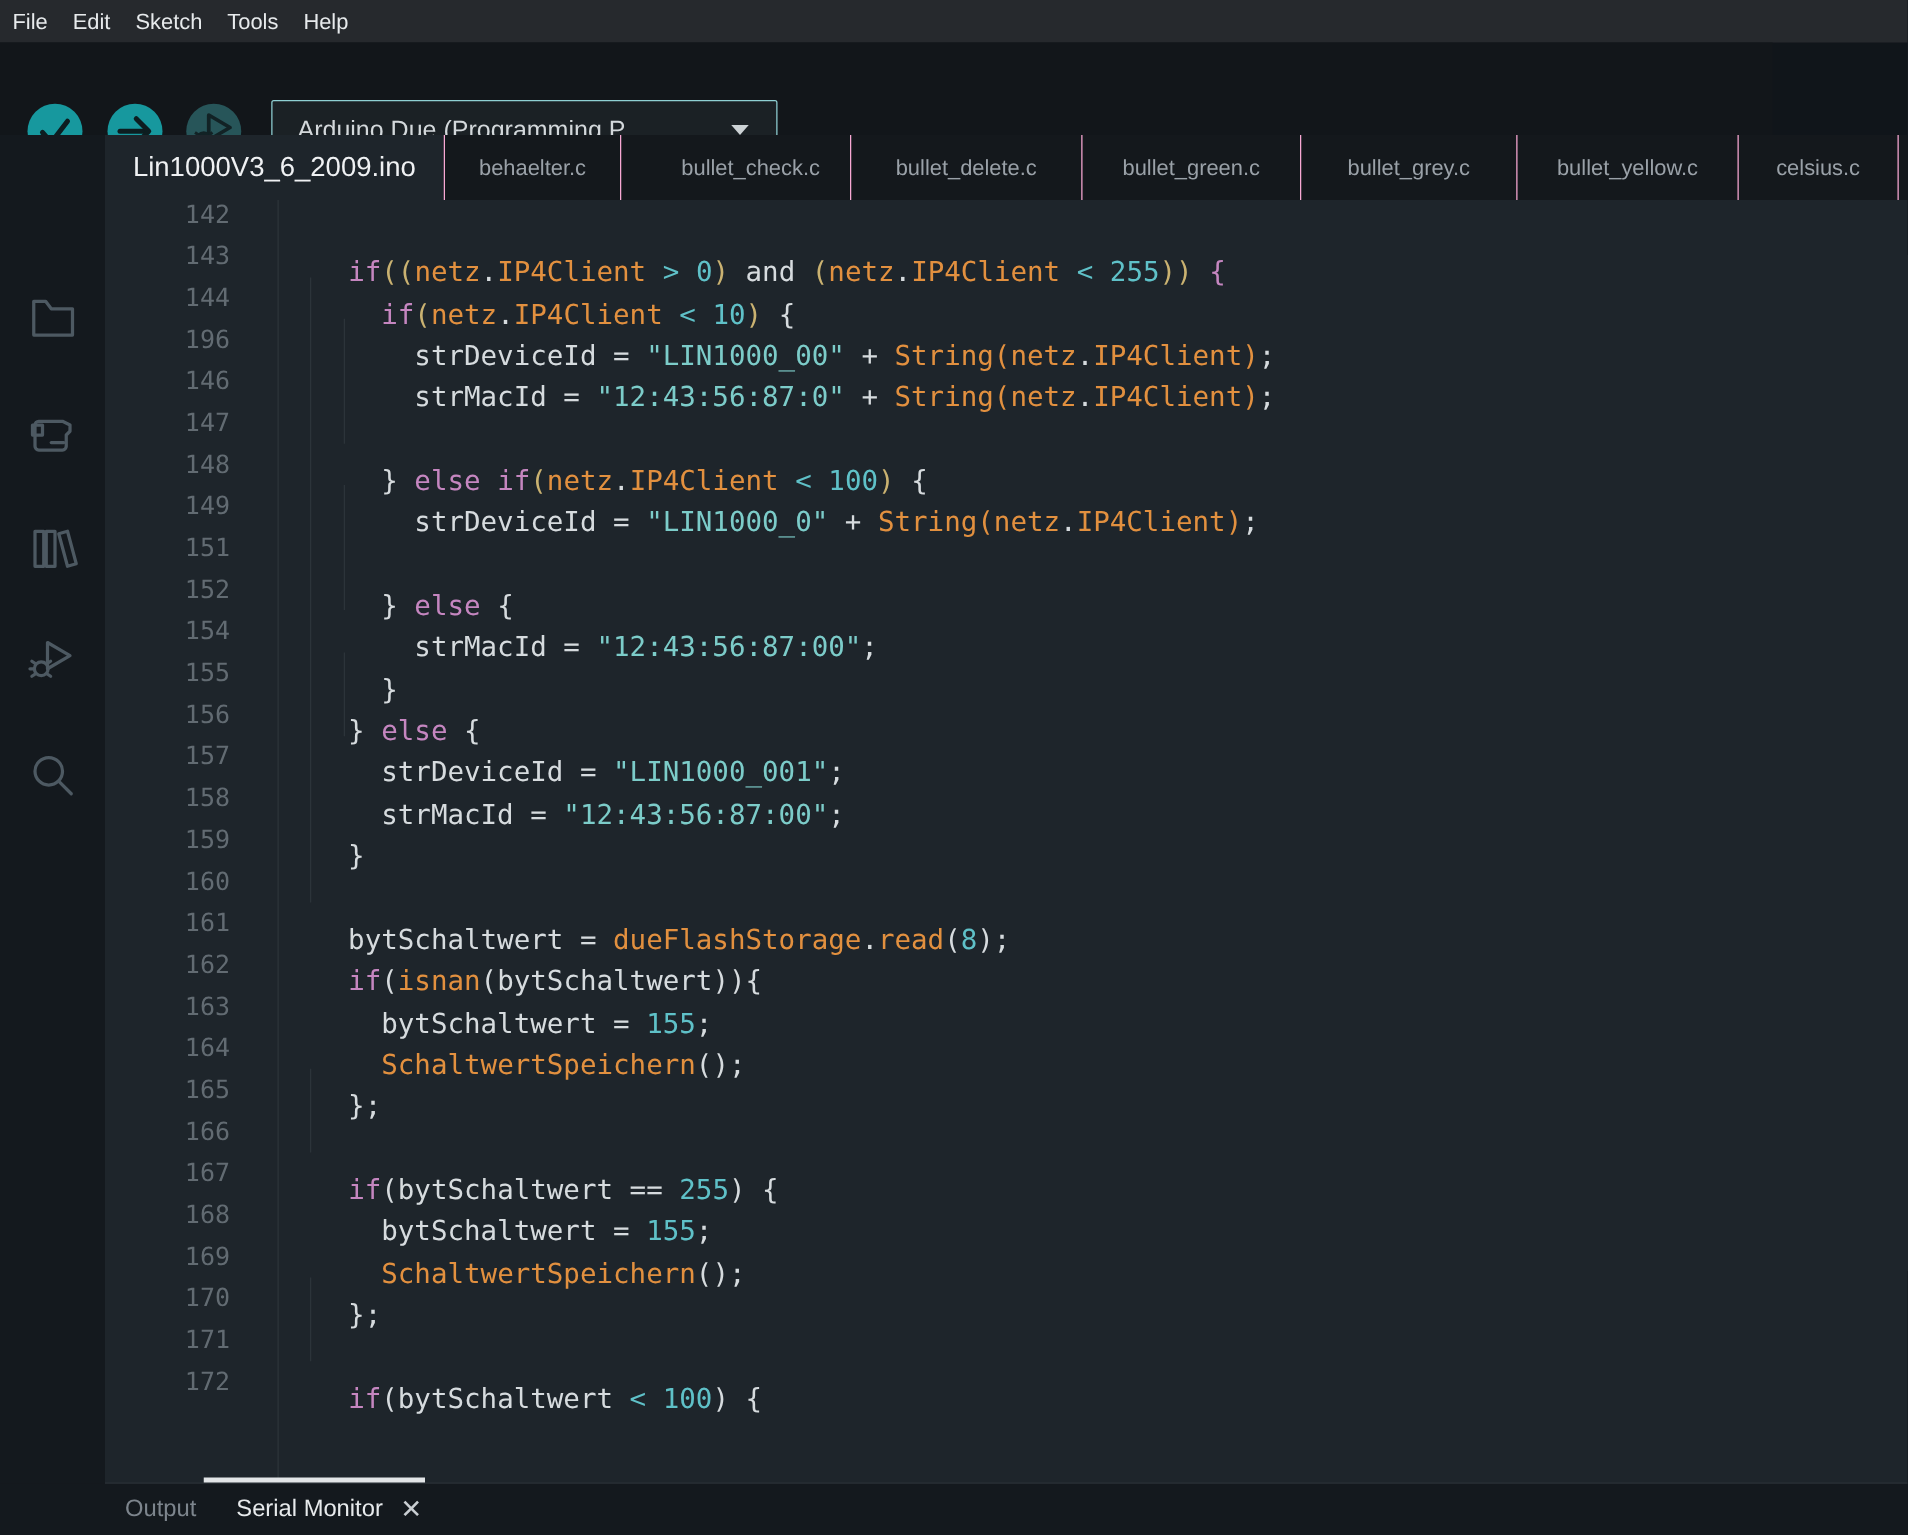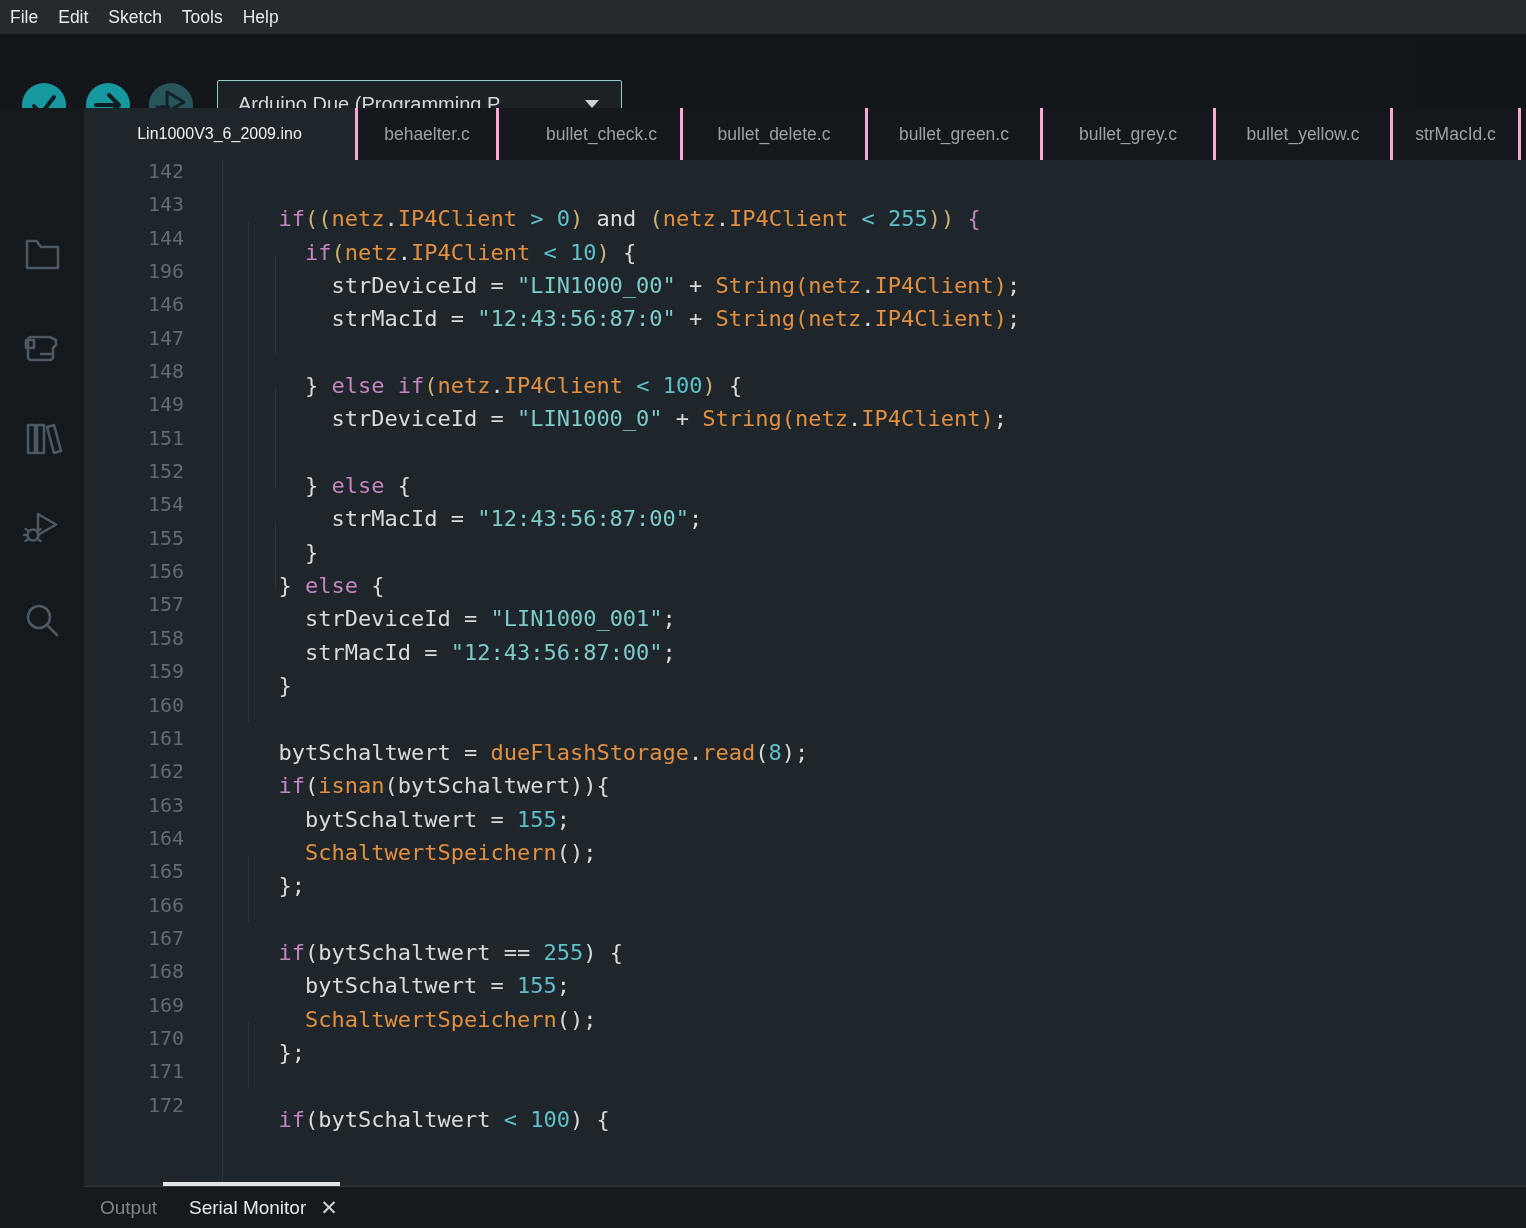--- a/index.html
+++ b/index.html
@@ -28,23 +28,23 @@
       border-top:8px solid #ccd2d5;margin-right:22px;}
 
   
   #sidebar{left:0;top:108px;width:84px;height:1120px;background:#14191e;}
   .side-icon{position:absolute;left:19px;width:46px;height:46px;}
   .side-icon svg{stroke:#4d5962;fill:none;stroke-width:2.6;stroke-linejoin:round;stroke-linecap:round;}
 
   
   #tabbar{left:84px;top:108px;width:1442px;height:52px;background:#14181c;display:flex;}
   .ed-tab{height:52px;display:flex;align-items:center;justify-content:center;
-      font-size:17.5px;color:#9aa1a8;box-sizing:border-box;border-left:3px solid #f9a8d4;
+      font-size:17.5px;color:#9aa1a8;box-sizing:border-box;border-left:1px solid #f9a8d4;
       white-space:nowrap;overflow:hidden;}
-  .ed-tab.active{background:#1e252b;color:#eff1f3;border-left:none;font-size:16px;}
+  .ed-tab.active{background:#1e252b;color:#eff1f3;border-left:none;font-size:22px;}
 
   
   #editor{left:84px;top:160px;width:1442px;height:1026px;background:#1e252b;overflow:hidden;}
   #rows{position:absolute;left:16px;top:-5px;width:100%;}
   .row{position:relative;height:33.35px;}
   .lnum{position:absolute;left:0;top:0;width:84px;text-align:right;
         font-family:"DejaVu Sans Mono",monospace;font-size:20px;line-height:33.35px;color:#626b72;}
   .code{position:absolute;left:138px;top:0;margin:14px;
         font-family:"DejaVu Sans Mono",monospace;font-size:22px;line-height:33.35px;white-space:pre;}
   .tk-d{color:#d6dbde}.tk-k{color:#c586c0}.tk-o{color:#e2903f}
@@ -146,21 +146,21 @@
 </div>
 
 <div id="tabbar" class="abs">
     <div class="ed-tab active" style="width: 271px;">Lin1000V3_6_2009.ino</div>
     <div class="ed-tab" style="width: 141px;">behaelter.c</div>
     <div class="ed-tab" style="width: 184px; padding-left: 24px;">bullet_check.c</div>
     <div class="ed-tab" style="width: 185px;">bullet_delete.c</div>
     <div class="ed-tab" style="width: 175px;">bullet_green.c</div>
     <div class="ed-tab" style="width: 173px;">bullet_grey.c</div>
     <div class="ed-tab" style="width: 177px;">bullet_yellow.c</div>
-    <div class="ed-tab" style="width: 128px;">strMacId.c</div>
+    <div class="ed-tab" style="width: 128px;">celsius.c</div>
     <div class="ed-tab" style="width: 8px;"></div>
   </div>
 
 <div id="editor" class="abs">
   <div id="rows">
       <div class="row">
         <span class="lnum">142</span>
         <pre class="code"></pre>
       </div>
       <div class="row">

